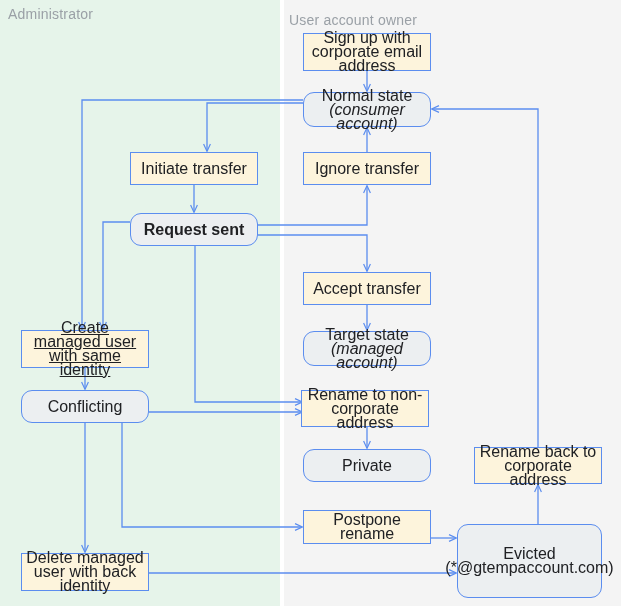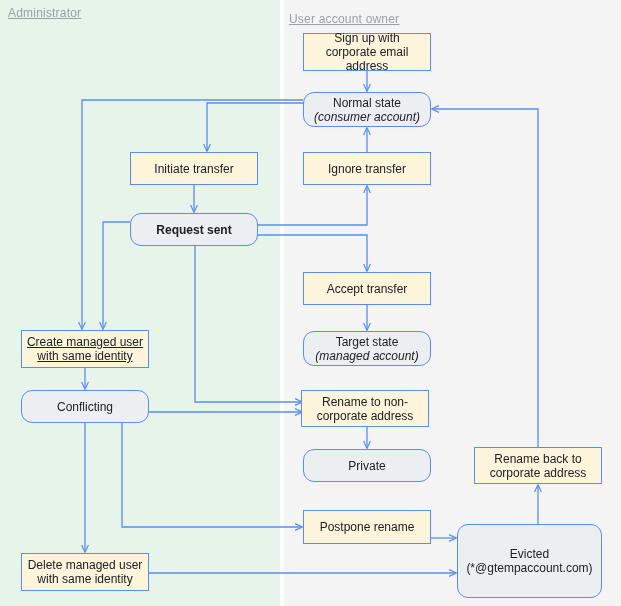--- a/index.html
+++ b/index.html
@@ -3,26 +3,26 @@
 <meta charset="utf-8">
 <style>
   html,body{margin:0;padding:0;background:#ffffff;}
   body{font-family:"Liberation Sans",sans-serif;}
   #canvas{position:relative;width:621px;height:606px;background:#ffffff;overflow:hidden;}
 
   .lane{position:absolute;top:0;height:606px;}
   .lane-admin{left:0;width:280px;background:#e6f4ea;}
   .lane-user{left:284px;width:337px;background:#f4f4f4;}
 
-  .lane-title{position:absolute;font-size:12px;color:#9aa0a6;letter-spacing:.2px;text-decoration:underline;}
+  .lane-title{position:absolute;font-size:14px;color:#9aa0a6;letter-spacing:.2px;}
 
   svg.wires{position:absolute;left:0;top:0;width:621px;height:606px;overflow:visible;}
 
   .node{position:absolute;box-sizing:border-box;display:flex;align-items:center;
-        justify-content:center;text-align:center;font-size:12px;color:#202124;
+        justify-content:center;text-align:center;font-size:16px;color:#202124;
         line-height:14px;border:1px solid #5b8def;}
   .node .lbl{display:block;padding:0 4px;}
   .node .sub{display:block;font-style:italic;}
   .action{background:#fdf4dc;border-radius:0;}
   .state{background:#eceff1;border-radius:11px;}
 </style>
 </head>
 <body>
 
 <div id="canvas">
@@ -110,21 +110,21 @@
 
   <div class="node action" style="left:474px;top:447px;width:128px;height:37px;">
     <span class="lbl">Rename back to corporate address</span>
   </div>
 
   <div class="node action" style="left:303px;top:510px;width:128px;height:34px;">
     <span class="lbl">Postpone rename</span>
   </div>
 
   <div class="node action" style="left:21px;top:553px;width:128px;height:38px;">
-    <span class="lbl">Delete managed user with same identity</span>
+    <span class="lbl">Delete managed user with back identity</span>
   </div>
 
   <div class="node state" style="left:457px;top:524px;width:145px;height:74px;flex-direction:column;">
     <span class="lbl">Evicted</span>
     <span class="lbl">(*@gtempaccount.com)</span>
   </div>
 
 </div>
 
 </body></html>

